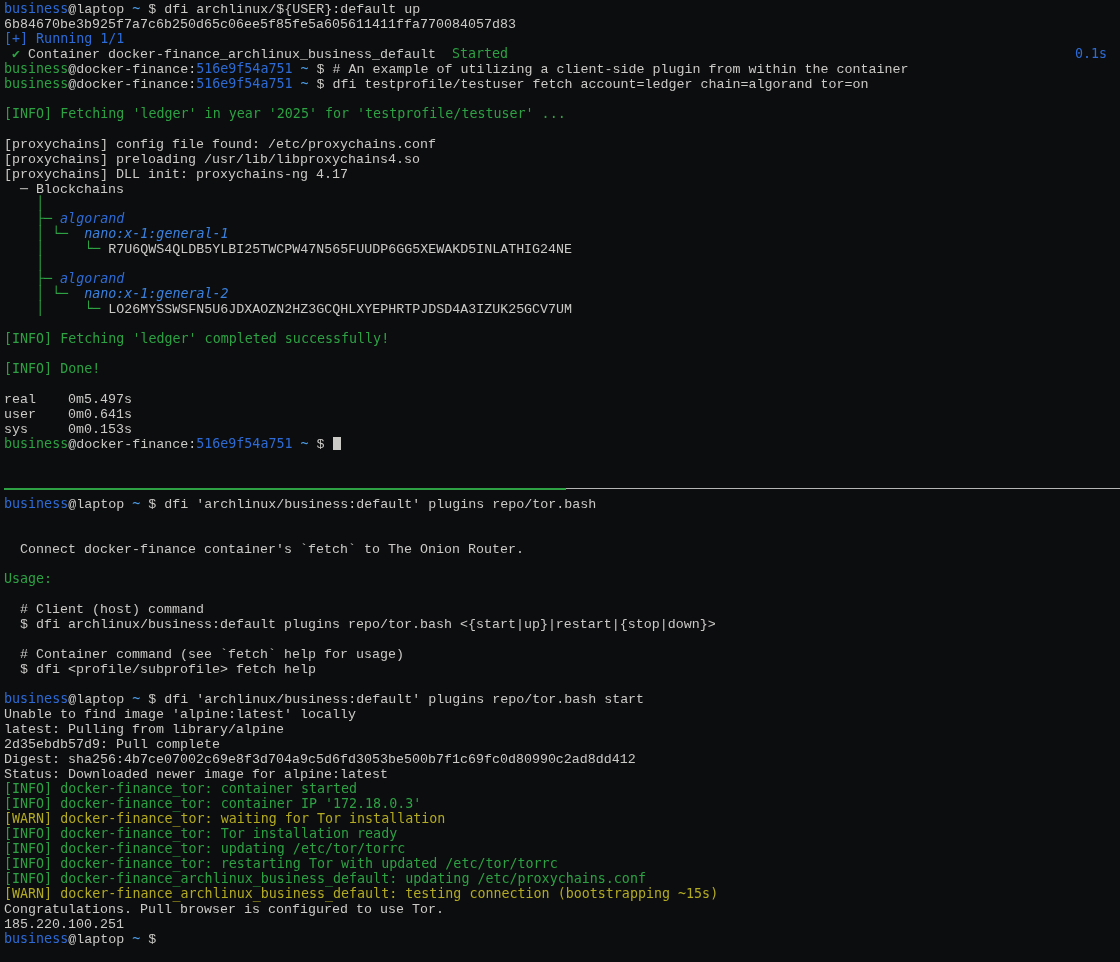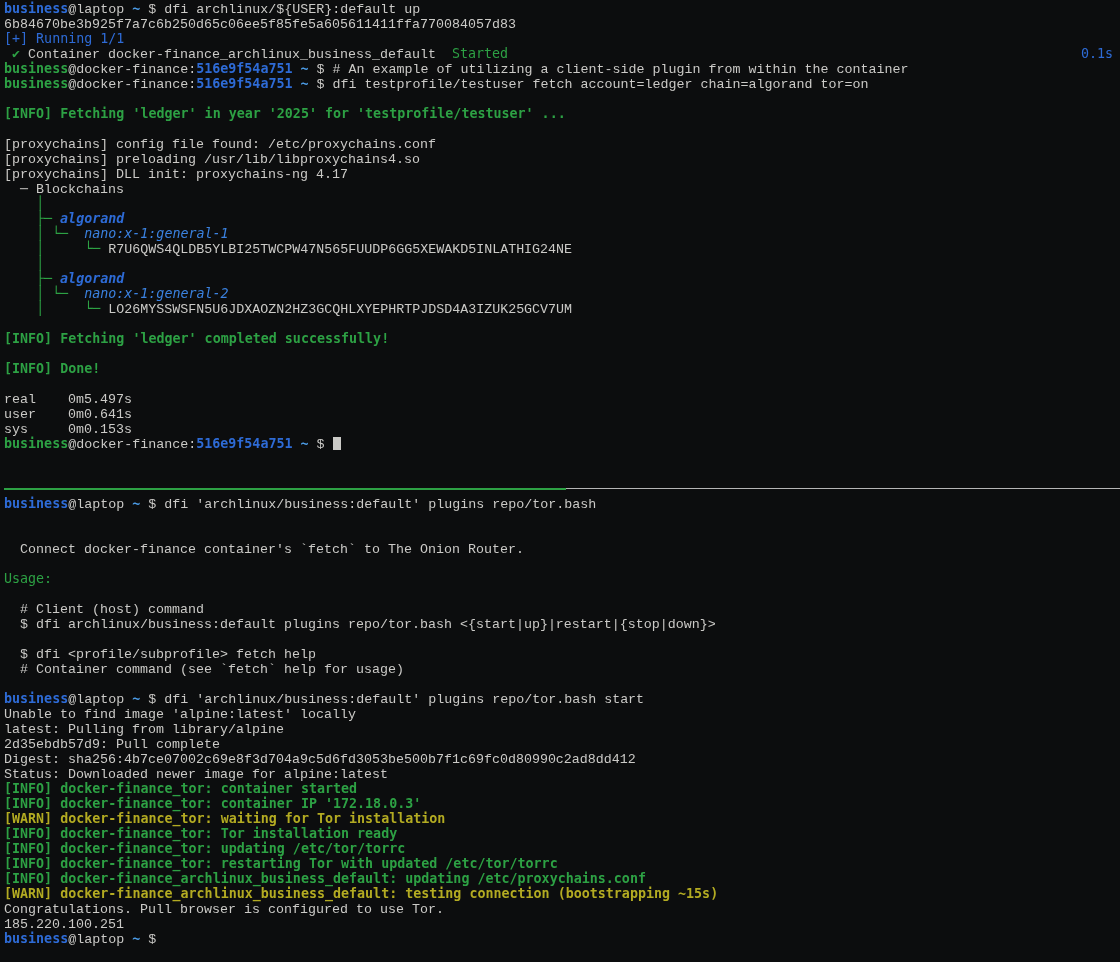--- a/index.html
+++ b/index.html
@@ -12,23 +12,23 @@
     font-family:"DejaVu Sans Mono","Liberation Mono",monospace;
     font-size:13.33px;line-height:15px;
   }
   .line{position:relative;height:15px;white-space:pre;}
   .c-fg{color:var(--fg);font-family:Liberation Mono, monospace;}
   .c-green{color:var(--green);}
   .c-yellow{color:var(--yellow);}
   .c-blue{color:var(--blue);}
   .c-blueb{color:var(--blueb);}
   .c-tilde{color:var(--tilde);}
-  .b{font-weight:bold;}
+  .b{font-weight:normal;}
   .i{font-style:italic;text-align:center;}
-  .right-seg{position:absolute;top:0;right:7px;}
+  .right-seg{position:absolute;top:0;right:13px;}
   .cursor{display:inline-block;width:8px;height:13px;background:var(--cursor);vertical-align:-2px;}
   .bar{position:absolute;display:block;}
   .bar-green{left:0;top:7px;height:2px;background:var(--divgreen);}
   .bar-gray{top:7px;height:1px;right:0;background:var(--divgray);}
 </style>
 </head>
 <body>
 
 <div class="terminal">
     <div class="line"><span class="c-blue b">business</span><span class="c-fg">@laptop </span><span class="c-tilde b">~</span><span class="c-fg"> $ dfi archlinux/${USER}:default up</span></div>
@@ -67,22 +67,22 @@
     <div class="line"><span class="c-blue b">business</span><span class="c-fg">@laptop </span><span class="c-tilde b">~</span><span class="c-fg"> $ dfi 'archlinux/business:default' plugins repo/tor.bash</span></div>
     <div class="line"></div>
     <div class="line"></div>
     <div class="line"><span class="c-fg">  Connect docker-finance container's `fetch` to The Onion Router.</span></div>
     <div class="line"></div>
     <div class="line"><span class="c-green">Usage:</span></div>
     <div class="line"></div>
     <div class="line"><span class="c-fg">  # Client (host) command</span></div>
     <div class="line"><span class="c-fg">  $ dfi archlinux/business:default plugins repo/tor.bash &lt;{start|up}|restart|{stop|down}&gt;</span></div>
     <div class="line"></div>
+    <div class="line"><span class="c-fg">  # Container command (see `fetch` help for usage)</span></div>
     <div class="line"><span class="c-fg">  $ dfi &lt;profile/subprofile&gt; fetch help</span></div>
-    <div class="line"><span class="c-fg">  # Container command (see `fetch` help for usage)</span></div>
     <div class="line"></div>
     <div class="line"><span class="c-blue b">business</span><span class="c-fg">@laptop </span><span class="c-tilde b">~</span><span class="c-fg"> $ dfi 'archlinux/business:default' plugins repo/tor.bash start</span></div>
     <div class="line"><span class="c-fg">Unable to find image 'alpine:latest' locally</span></div>
     <div class="line"><span class="c-fg">latest: Pulling from library/alpine</span></div>
     <div class="line"><span class="c-fg">2d35ebdb57d9: Pull complete</span></div>
     <div class="line"><span class="c-fg">Digest: sha256:4b7ce07002c69e8f3d704a9c5d6fd3053be500b7f1c69fc0d80990c2ad8dd412</span></div>
     <div class="line"><span class="c-fg">Status: Downloaded newer image for alpine:latest</span></div>
     <div class="line"><span class="c-green b">[INFO] docker-finance_tor: container started</span></div>
     <div class="line"><span class="c-green b">[INFO] docker-finance_tor: container IP '172.18.0.3'</span></div>
     <div class="line"><span class="c-yellow b">[WARN] docker-finance_tor: waiting for Tor installation</span></div>

